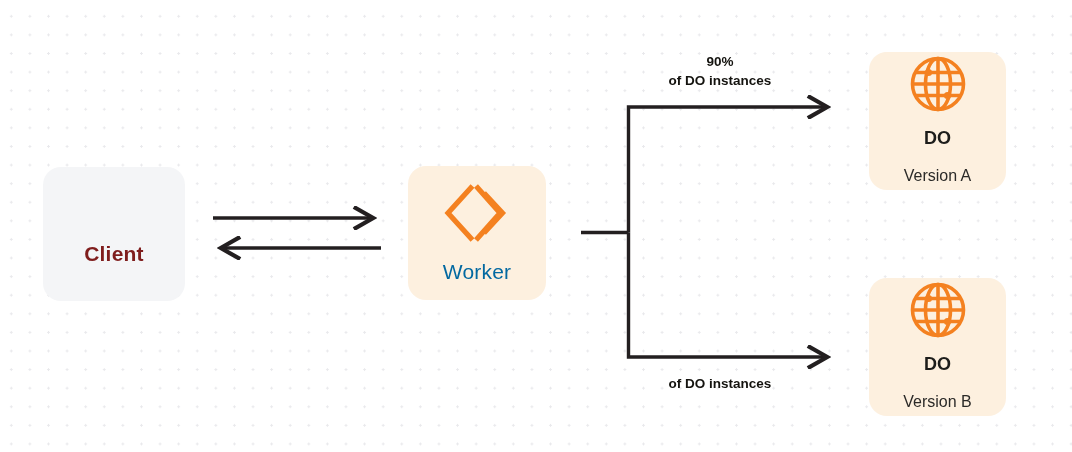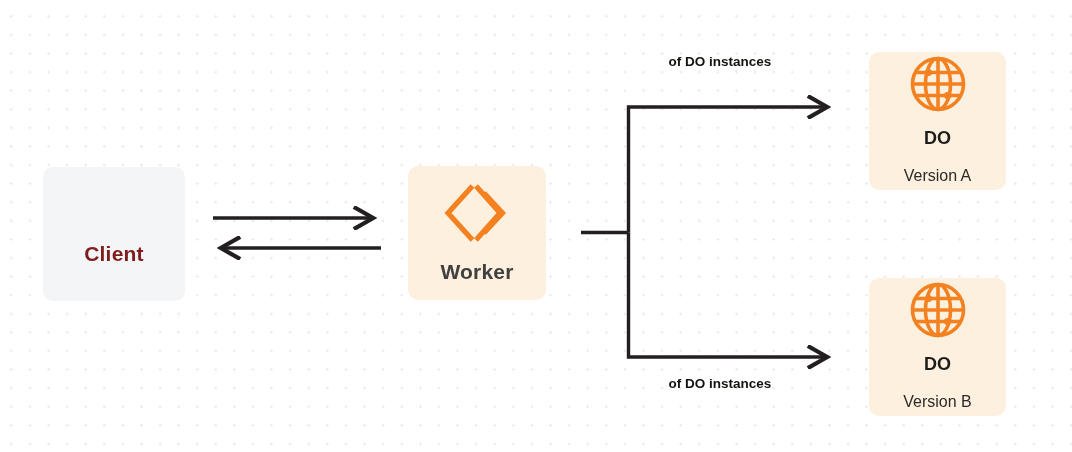--- a/index.html
+++ b/index.html
@@ -22,21 +22,21 @@
     background-size: 18.6px 18.6px;
     background-position: 2px 7px;
   }
 
   .node {
     position: absolute;
     display: flex;
     flex-direction: column;
     align-items: center;
     justify-content: center;
-    border-radius: 10px;
+    border-radius: 18px;
     box-sizing: border-box;
   }
 
   
   #node-client {
     left: 43px;
     top: 167px;
     width: 142px;
     height: 134px;
     background-color: #f4f5f7;
@@ -55,22 +55,22 @@
     top: 166px;
     width: 138px;
     height: 134px;
     background-color: #fdf0df;
   }
   .worker-icon {
     margin-bottom: 12px;
   }
   .worker-label {
     font-size: 21px;
-    font-weight: bold;
-    color: #404040;
+    font-weight: normal;
+    color: #0369a1;
     letter-spacing: 0.2px;
     text-align: center;
   }
 
   
   .node-do {
     left: 869px;
     width: 137px;
     height: 138px;
     background-color: #fdf0df;
@@ -191,20 +191,21 @@
         </g>
         <circle cx="19.5" cy="17.5" r="3.6" fill="#f48120"></circle>
         <circle cx="38.5" cy="40.5" r="3.6" fill="#f48120"></circle>
       </svg>
     </span>
     <span class="do-title">DO</span>
     <span class="do-sub">Version B</span>
   </div>
 
   <div class="edge-label" id="label-top">
+    <div>90%</div>
     <div>of DO instances</div>
   </div>
 
   <div class="edge-label" id="label-bottom">
     <div>of DO instances</div>
   </div>
 
 </div>
 
 </body></html>

